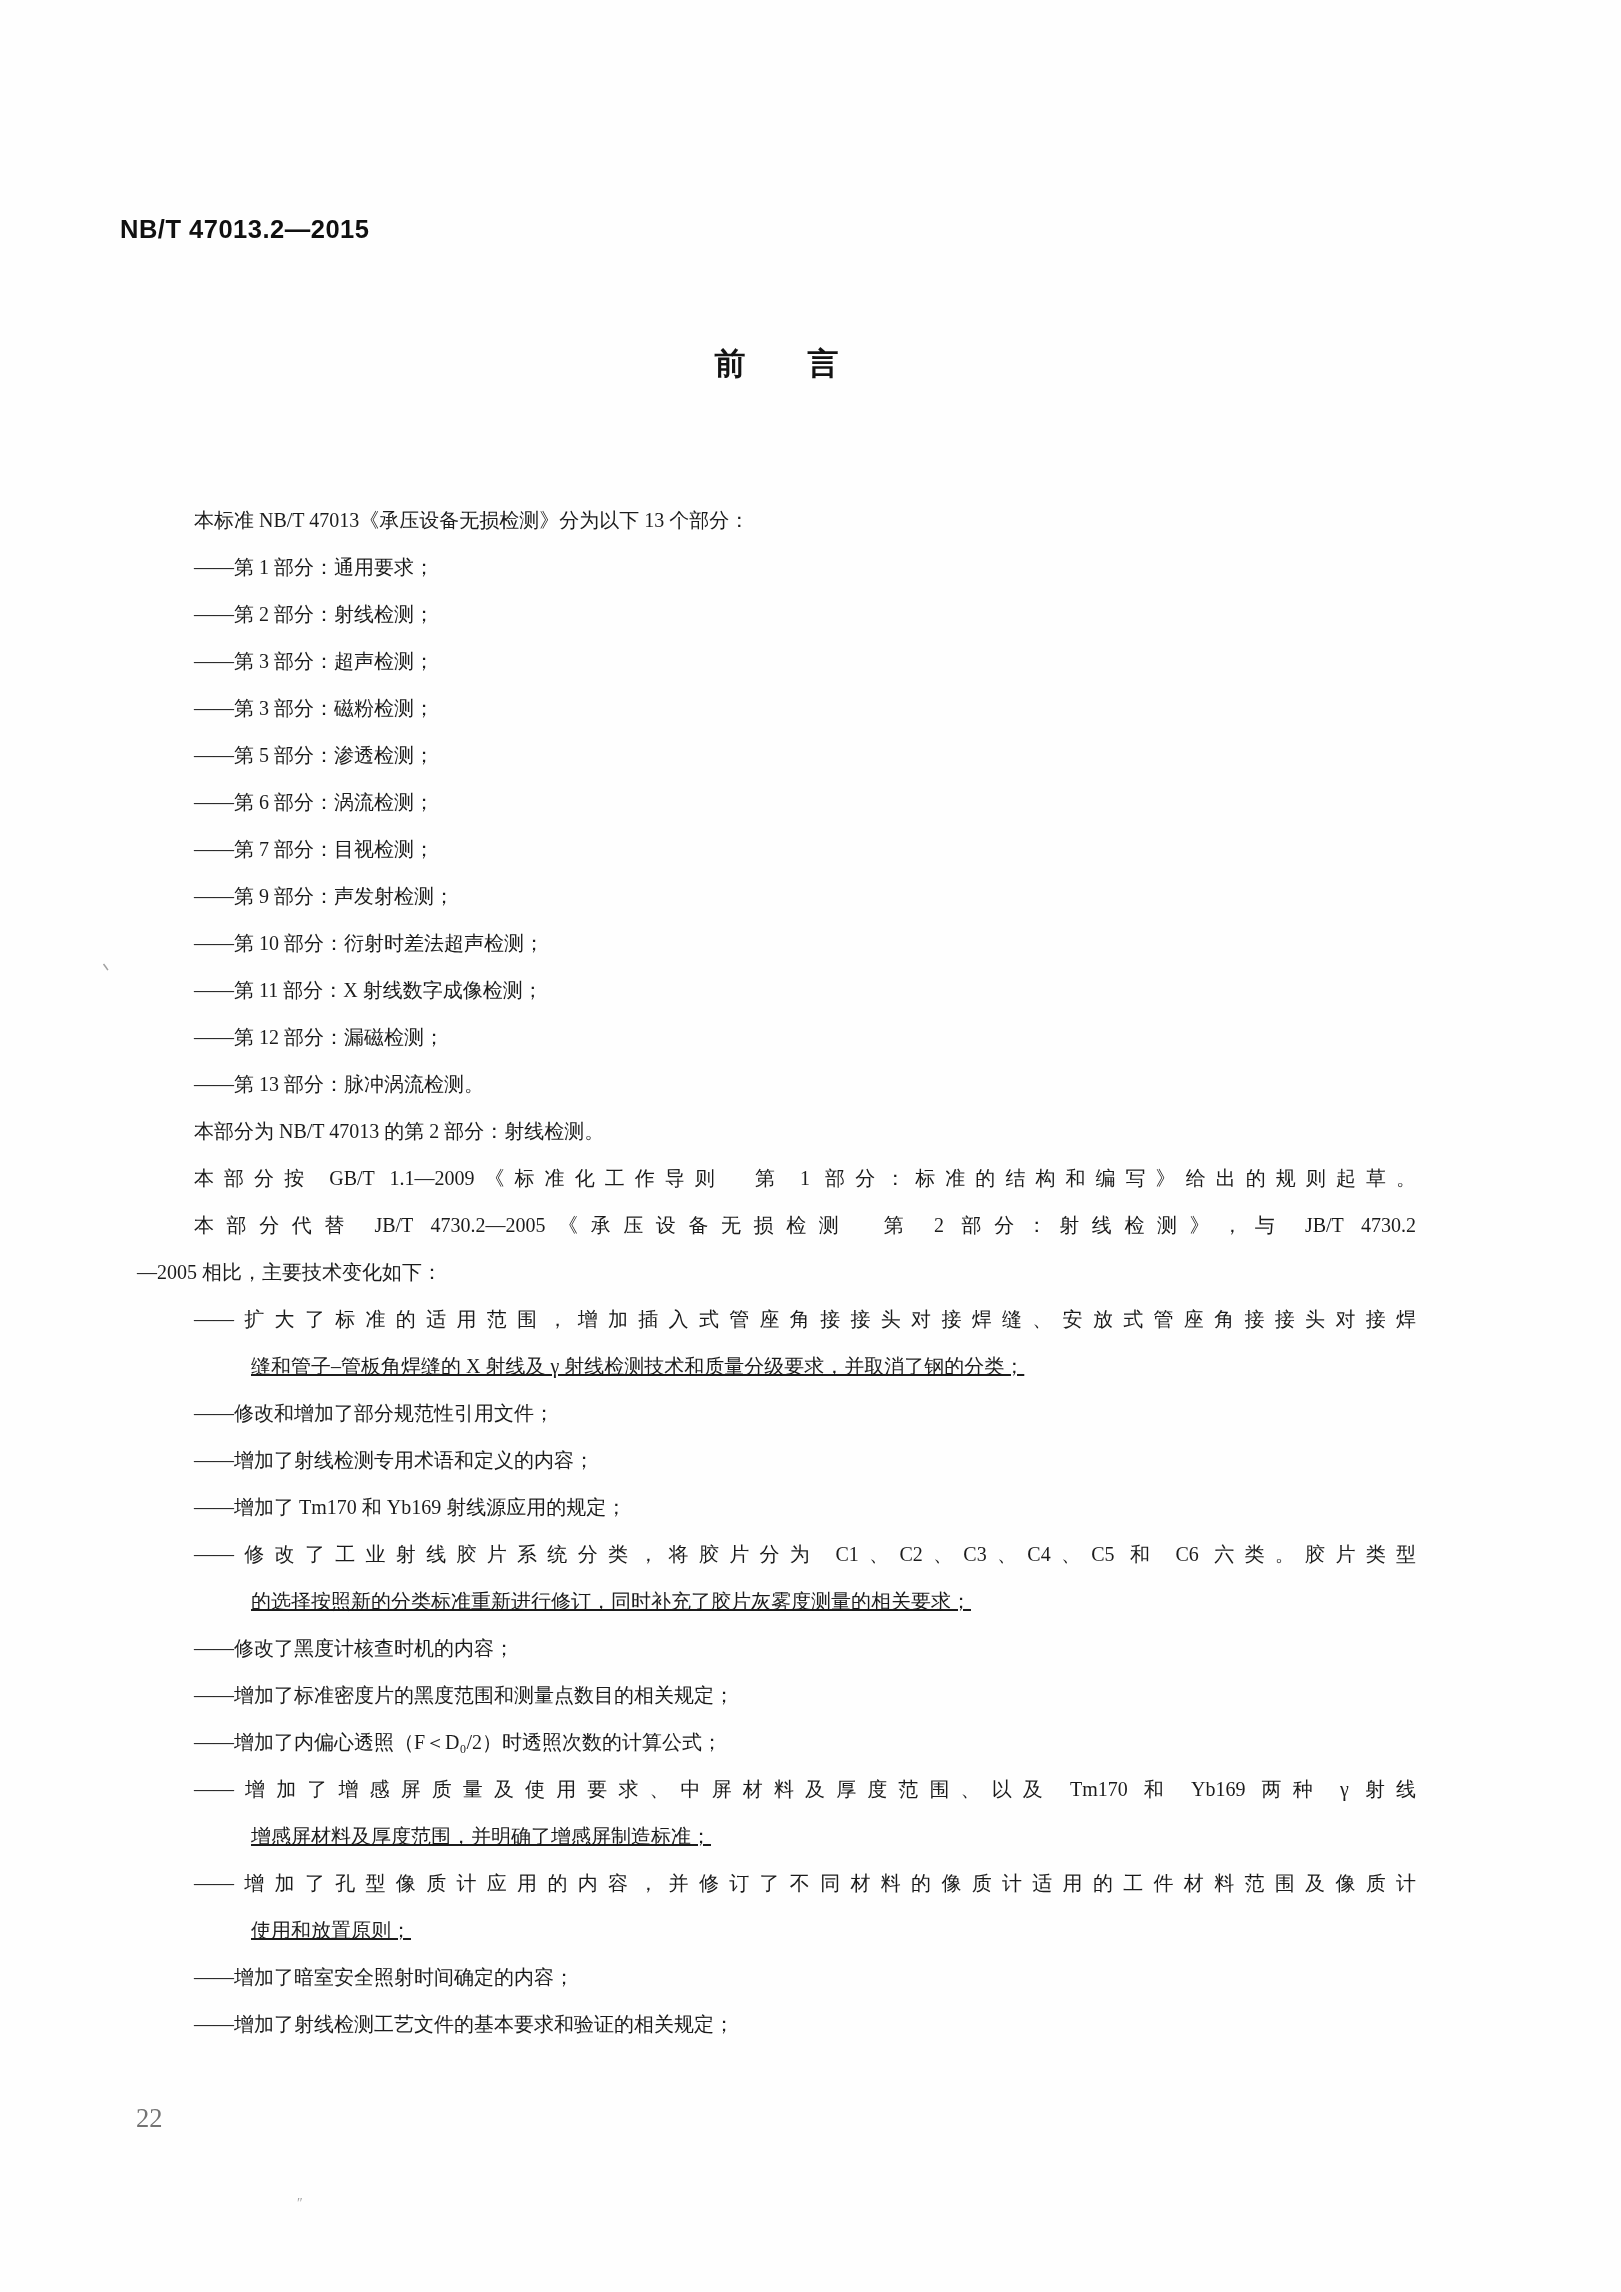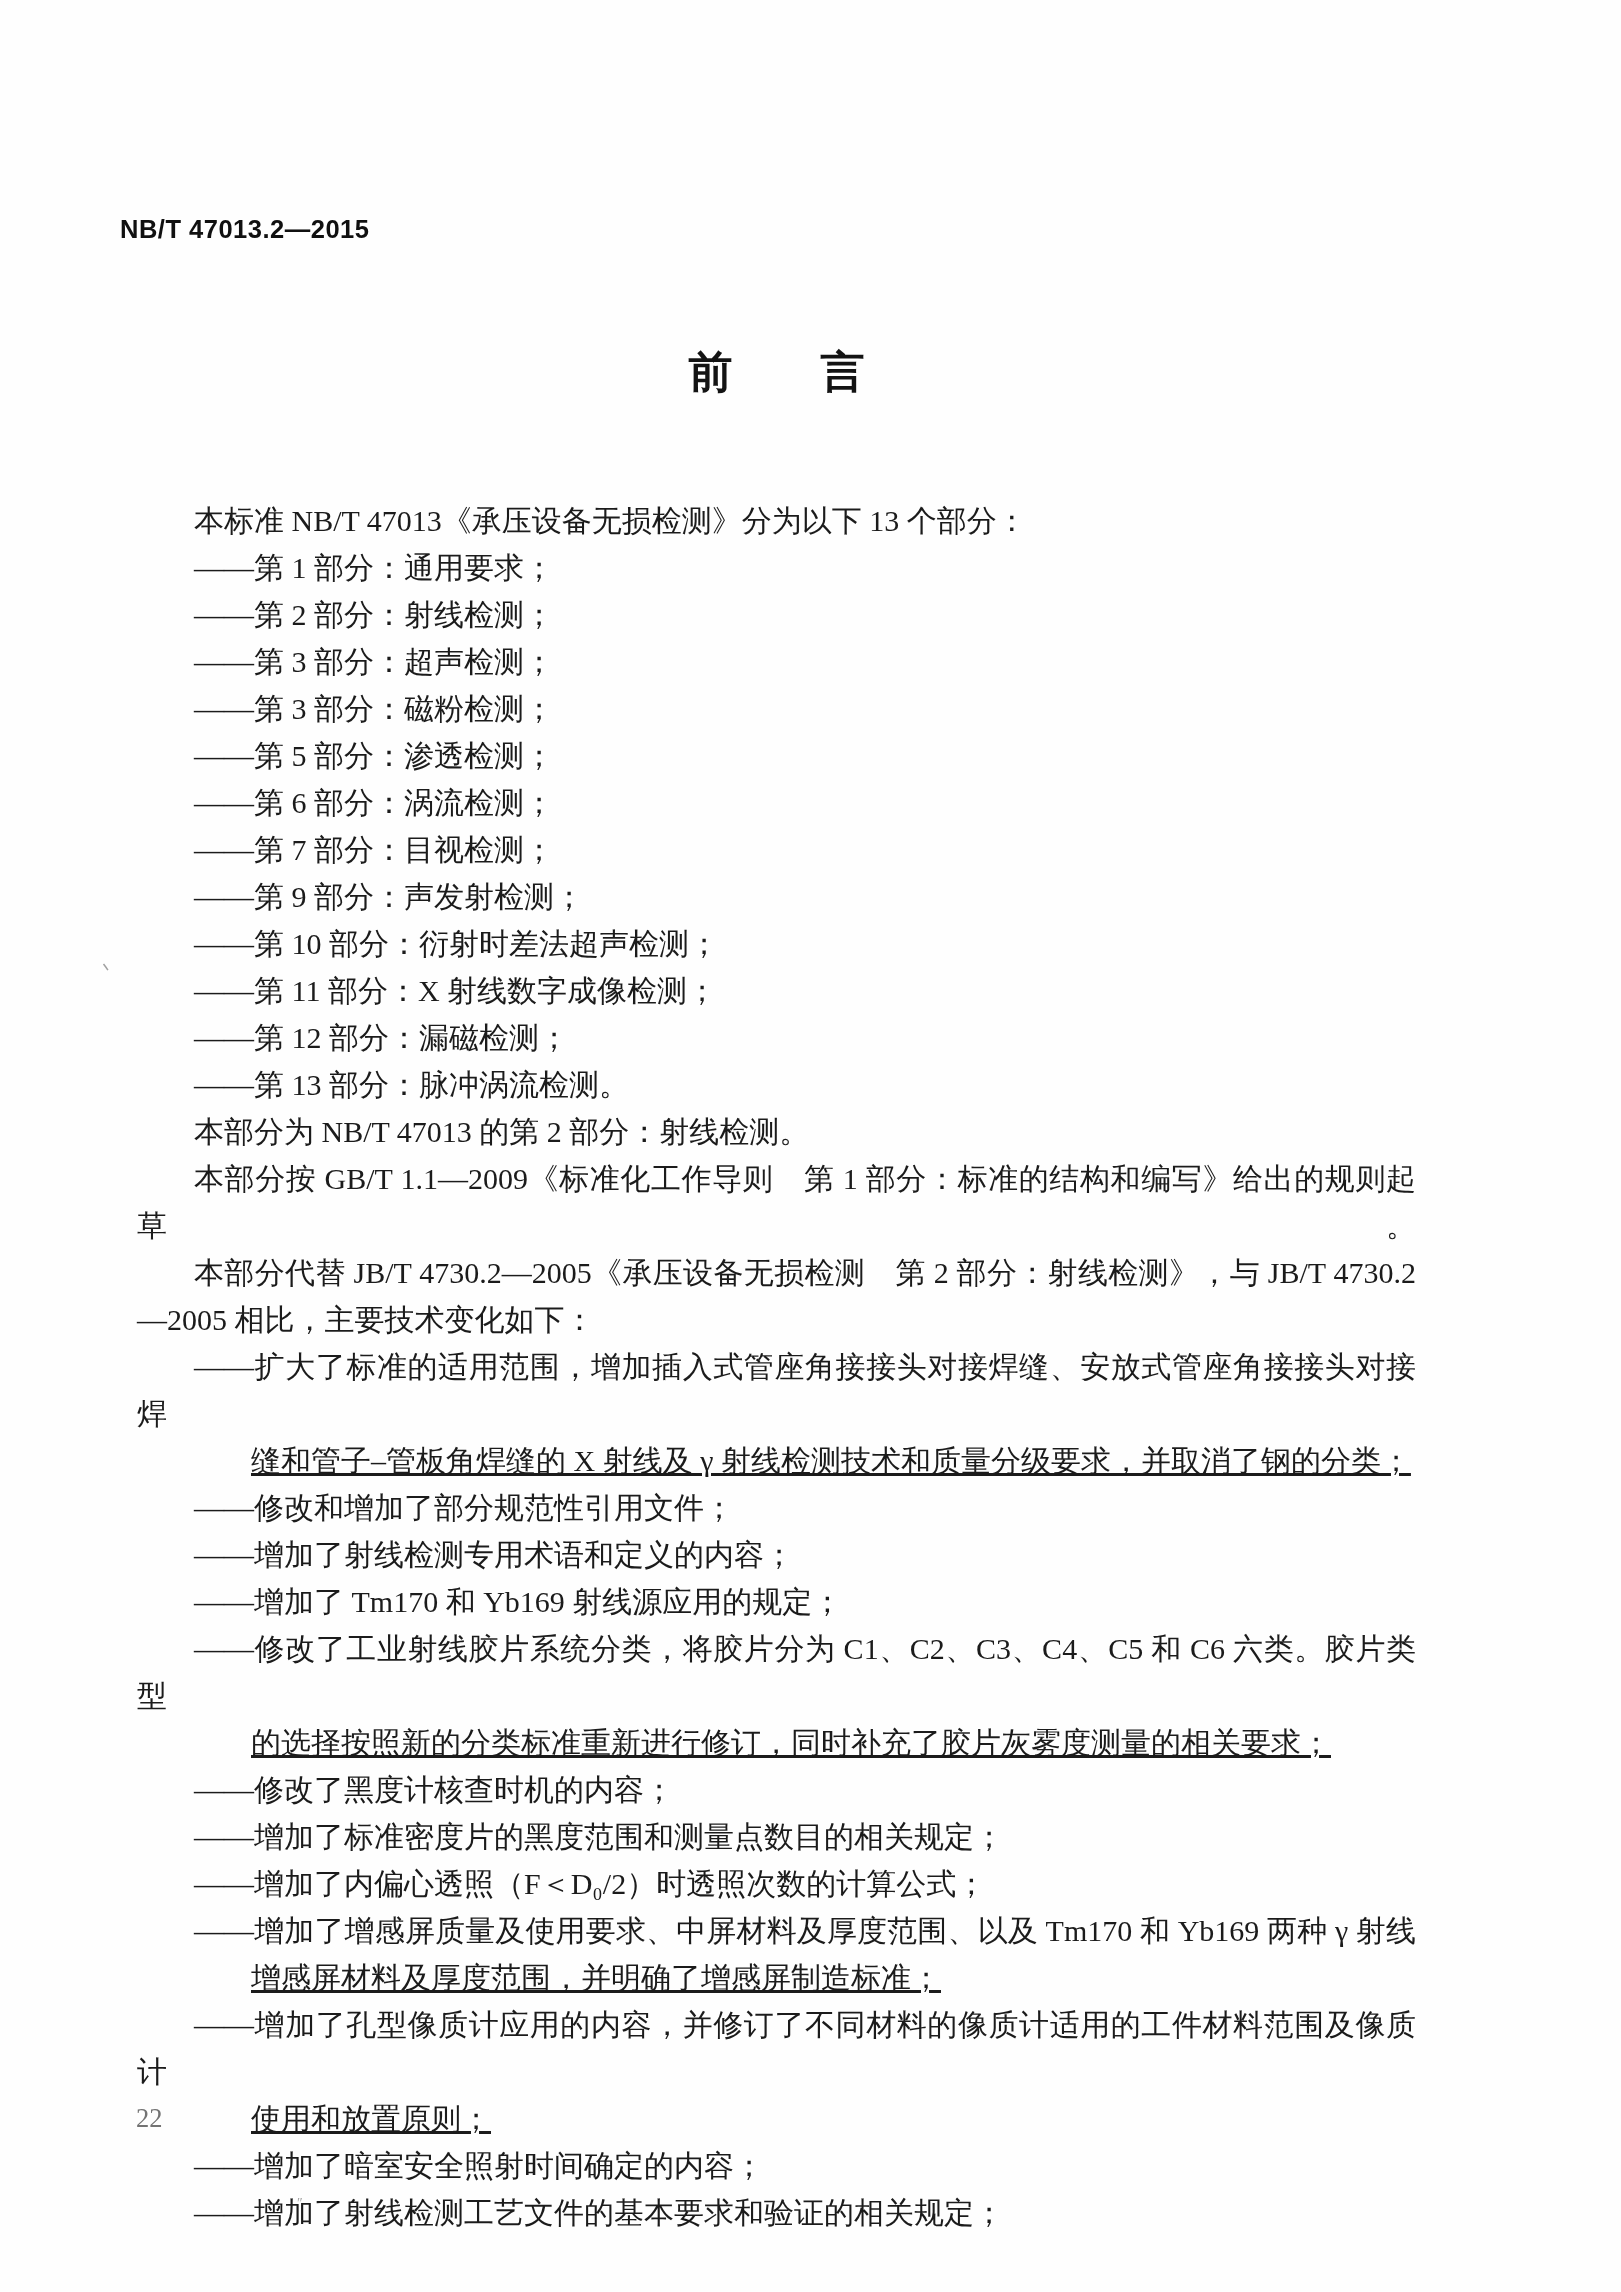--- a/index.html
+++ b/index.html
@@ -27,30 +27,30 @@
     letter-spacing: 0.5px;
     color: #101010;
   }
   .doc-title {
     position: absolute;
     left: 137px;
     top: 343px;
     width: 1279px;
     margin: 0;
     text-align: center;
-    font-size: 44px;
+    font-size: 31px;
     font-weight: bold;
     color: #131313;
   }
   .doc-body {
     position: absolute;
     left: 137px;
     top: 497px;
     width: 1279px;
-    font-size: 30px;
+    font-size: 20px;
     line-height: 47px;
     color: #1b1b1b;
   }
   .line { white-space: normal; }
   .line.para      { text-indent: 57px; }
   .line.para-cont { text-indent: 0; }
   .line.item      { text-indent: 57px; }
   .line.item-cont { padding-left: 114px; text-decoration: underline; }
   .line.fill {
     text-align: justify;

